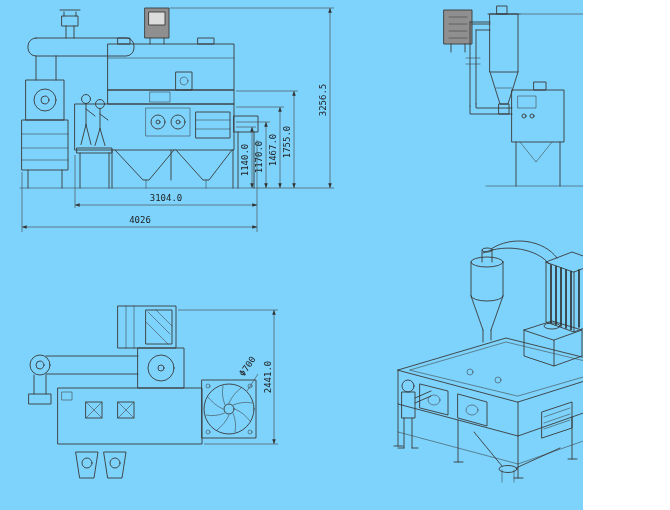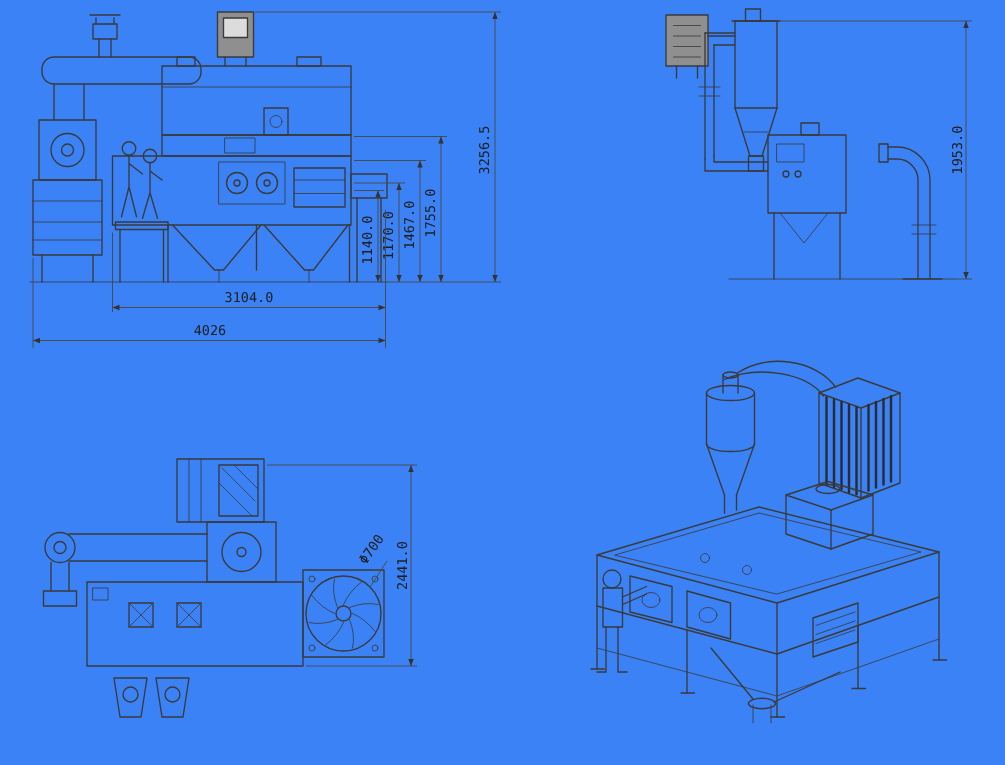--- a/index.html
+++ b/index.html
@@ -1,16 +1,16 @@
 <!DOCTYPE html>
 <html><head>
 <meta charset="utf-8">
 <style>
   html,body{margin:0;padding:0;background:#fff}
-  .canvas{position:relative;width:670px;height:510px;background:#3b82f6;overflow:hidden;
+  .canvas{position:relative;width:583px;height:510px;background:#7dd3fc;overflow:hidden;
           font-family:"DejaVu Sans Mono",monospace}
   svg{display:block}
   
   .view *{fill:none;stroke:#3a3a3a;stroke-width:0.9;stroke-linecap:round;stroke-linejoin:round}
   .view .thin{stroke-width:0.55}
   .view .fillmid{fill:#8f8f8f}
   .view .filllight{fill:#dcdcdc}
   .view .grill{stroke:#2b2b2b;stroke-width:1.6}
   
   .dims *{fill:none;stroke:#4a4a4a;stroke-width:0.65}

